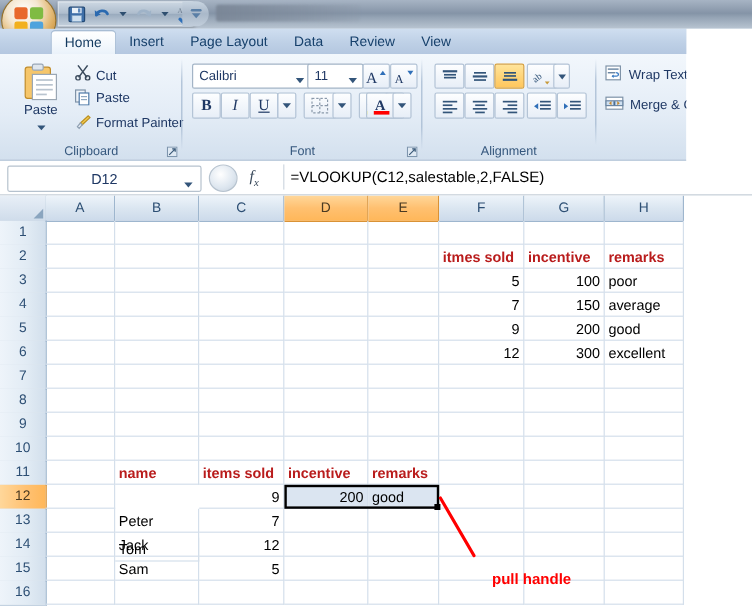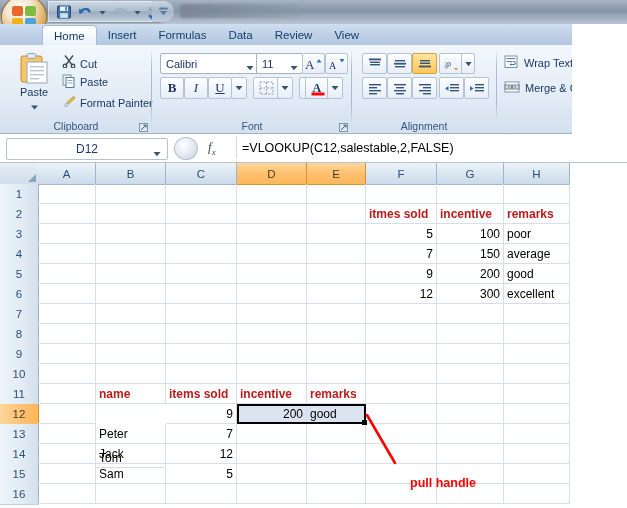--- a/index.html
+++ b/index.html
@@ -281,21 +281,21 @@
     <div class="tabbg"></div>
     <div class="rightfill"></div>
     <div class="tabs">
       <div class="tab active">
           <span>Home</span>
         </div>
       <div class="tab">
           <span>Insert</span>
         </div>
       <div class="tab">
-          <span>Formulas</span>
+          <span>Page Layout</span>
         </div>
       <div class="tab">
           <span>Data</span>
         </div>
       <div class="tab">
           <span>Review</span>
         </div>
       <div class="tab">
           <span>View</span>
         </div>

